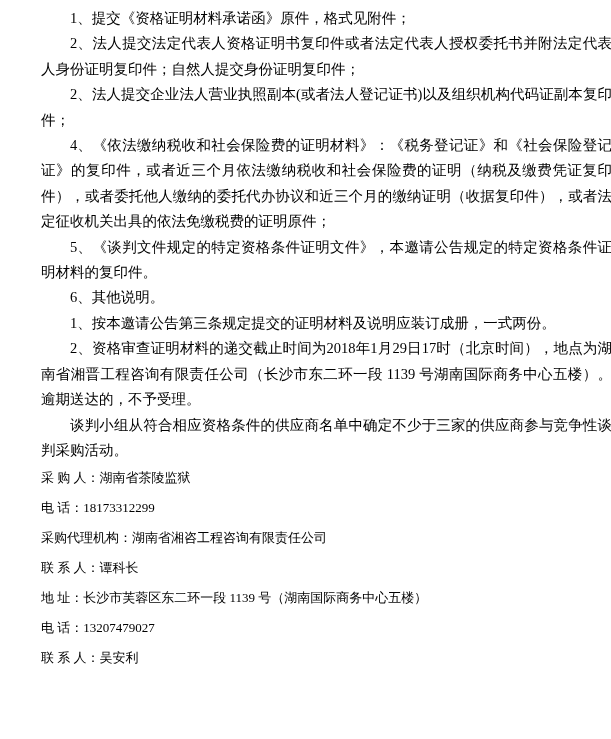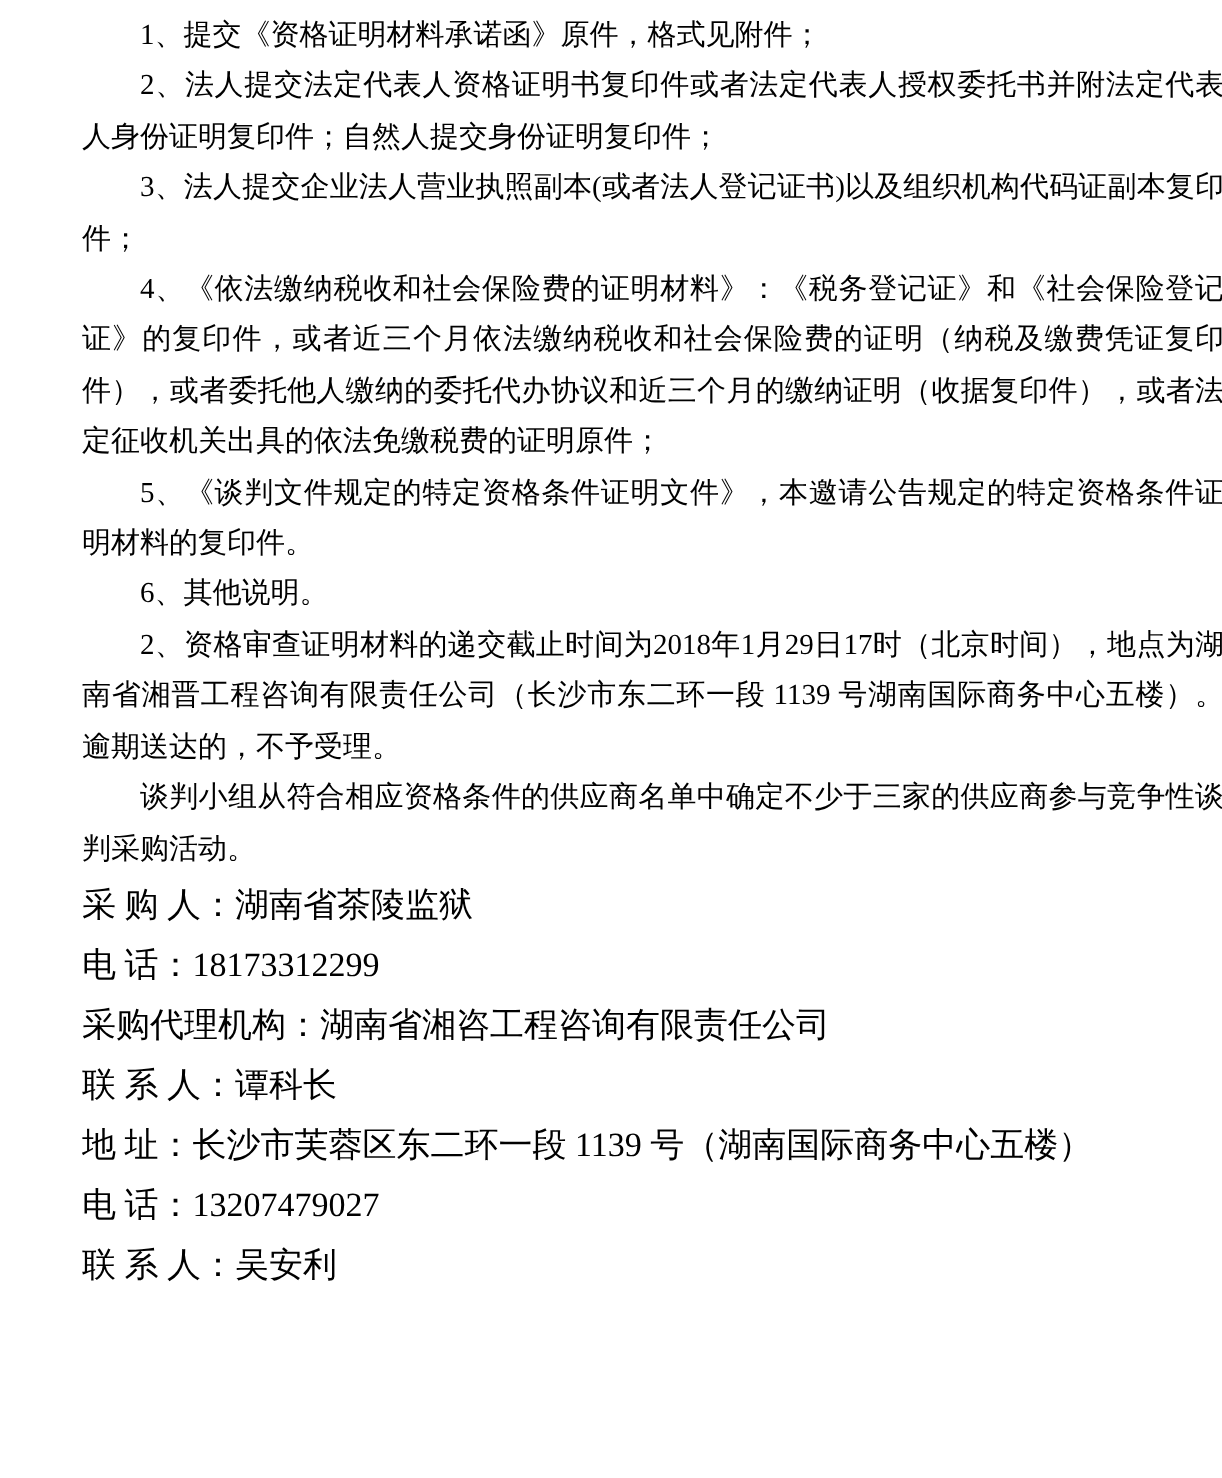--- a/index.html
+++ b/index.html
@@ -36,38 +36,39 @@
     font-weight: bold;
     font-size: 14.5px;
     line-height: 25.4px;
     margin: 0;
     text-indent: 0;
   }
   .uline {
     text-underline-offset: 2px;
   }
   .contact-line {
-    font-size: 17px;
+    font-size: 13px;
     line-height: 30px;
     margin: 0;
     white-space: nowrap;
   }
 </style>
 </head>
 <body>
 
 <div class="page">
 
   <p class="indent2">1、提交《资格证明材料承诺函》原件，格式见附件；</p>
   <p class="indent2">2、法人提交法定代表人资格证明书复印件或者法定代表人授权委托书并附法定代表人身份证明复印件；自然人提交身份证明复印件；</p>
-  <p class="indent2">3、法人提交企业法人营业执照副本(或者法人登记证书)以及组织机构代码证副本复印件；</p>
+  <p class="indent2">2、法人提交企业法人营业执照副本(或者法人登记证书)以及组织机构代码证副本复印件；</p>
   <p class="indent2">4、《依法缴纳税收和社会保险费的证明材料》：《税务登记证》和《社会保险登记证》的复印件，或者近三个月依法缴纳税收和社会保险费的证明（纳税及缴费凭证复印件），或者委托他人缴纳的委托代办协议和近三个月的缴纳证明（收据复印件），或者法定征收机关出具的依法免缴税费的证明原件；</p>
   <p class="indent2">5、《谈判文件规定的特定资格条件证明文件》，本邀请公告规定的特定资格条件证明材料的复印件。</p>
   <p class="indent2">6、其他说明。</p>
 
+  <p class="indent2">1、按本邀请公告第三条规定提交的证明材料及说明应装订成册，一式两份。</p>
 
   <p class="indent2"><span>2、资格审查证明材料的递交截止时间为</span><span class="uline">2018</span><span>年</span><span class="uline">1</span><span>月</span><span class="uline">29</span><span>日</span><span class="uline">17</span><span>时（北京时间），地点为</span><span class="uline">湖南省湘晋工程咨询有限责任公司（长沙市东二环一段 1139 号湖南国际商务中心五楼）</span><span>。逾期送达的，不予受理。</span></p>
 
   <p class="indent2">谈判小组从符合相应资格条件的供应商名单中确定不少于三家的供应商参与竞争性谈判采购活动。</p>
 
 
   <p class="contact-line"><span>采 购 人：</span><span>湖南省茶陵监狱</span></p>
   <p class="contact-line"><span>电    话：</span><span>18173312299</span></p>
   <p class="contact-line"><span>采购代理机构：</span><span>湖南省湘咨工程咨询有限责任公司</span></p>
   <p class="contact-line"><span>联 系 人：</span><span>谭科长</span></p>

